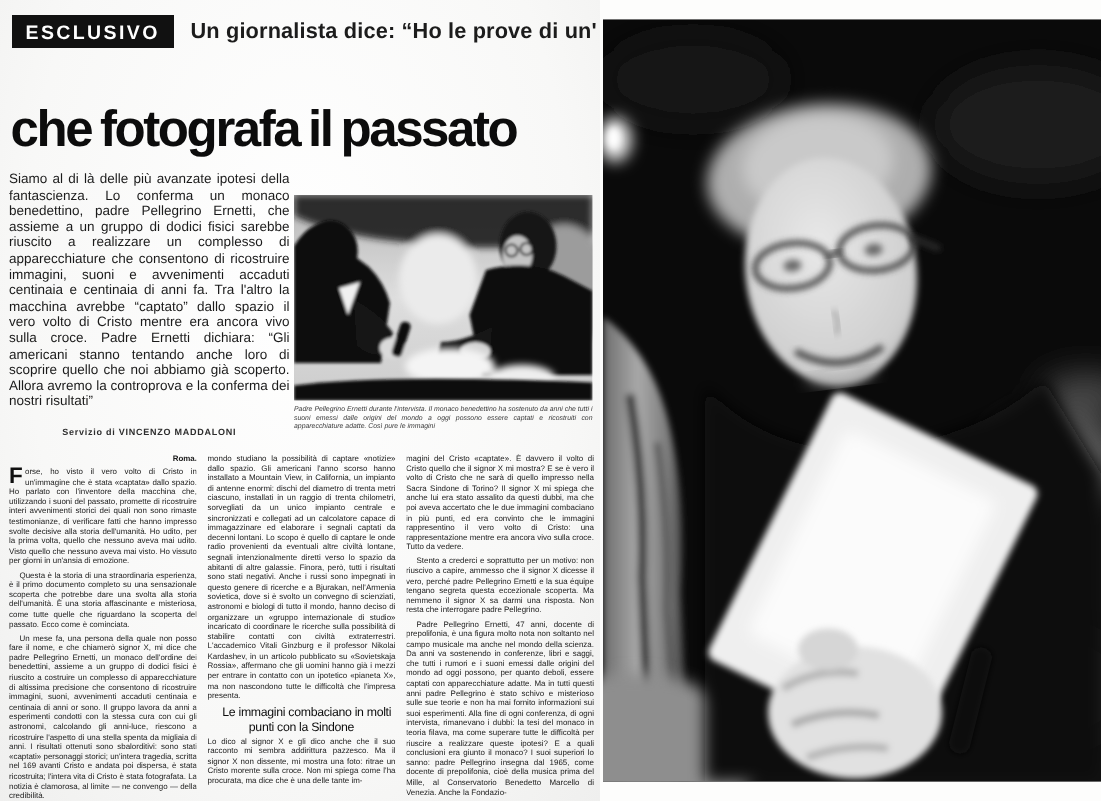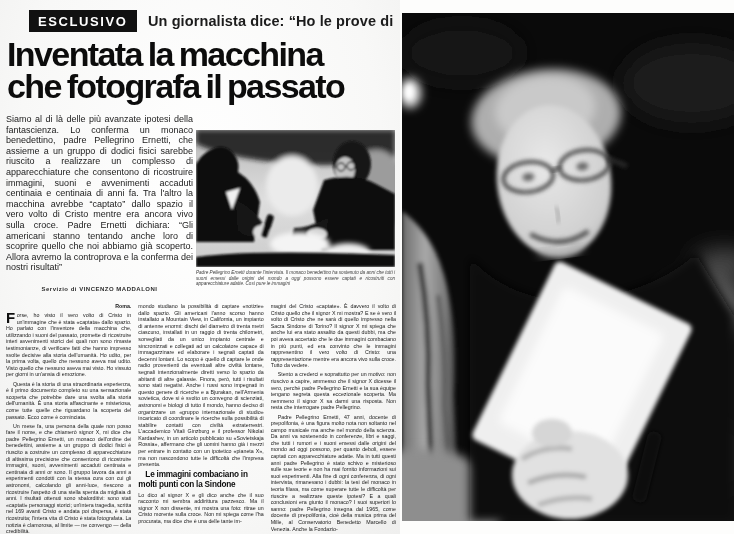--- a/index.html
+++ b/index.html
@@ -3,58 +3,58 @@
 <meta charset="utf-8">
 <style>
   html,body{margin:0;padding:0;background:#ffffff;}
   .canvas{position:relative;width:734px;height:534px;overflow:hidden;
     background:var(--page-bg,#fdfdfc);font-family:"Liberation Sans",sans-serif;}
   
   .article{position:absolute;left:0;top:0;width:400px;height:534px;
     background:radial-gradient(ellipse at 50% 35%, #ffffff 0%, #f8f8f7 65%, #efefee 100%);}
   .kicker-row{position:absolute;left:8px;top:10px;width:390px;height:22px;white-space:nowrap;overflow:hidden;}
   .badge{display:inline-block;background:var(--badge-bg,#111111);color:var(--badge-text,#ffffff);
-    font-weight:bold;font-size:13px;letter-spacing:1.6px;padding:4px 9px 3px 9px;vertical-align:middle;margin-left:21px;}
+    font-weight:bold;font-size:13px;letter-spacing:1.6px;padding:4px 9px 3px 9px;vertical-align:middle;}
   .kicker{display:inline-block;margin-left:7px;font-size:14.5px;font-weight:600;color:#1c1c1c;vertical-align:middle;letter-spacing:0.1px;}
   .headline{position:absolute;left:7px;top:38px;width:392px;margin:0;
     font-size:34px;line-height:32px;font-weight:800;letter-spacing:-1.6px;word-spacing:-2px;
     color:var(--headline-text,#0c0c0c);}
   .lede{position:absolute;left:6px;top:114px;width:187px;height:168px;overflow:hidden;
     font-size:9px;line-height:10.6px;font-weight:400;color:#1b1b1b;text-align:justify;}
   .byline{position:absolute;left:6px;top:286px;width:187px;text-align:center;
     font-size:6px;letter-spacing:0.5px;color:#2e2e2e;font-weight:600;}
   figure.interview{position:absolute;left:196px;top:130px;width:199px;margin:0;}
   figure.interview svg{display:block;width:199px;height:137px;}
   .caption{margin-top:3px;font-size:4.6px;line-height:5.7px;color:#3a3a3a;text-align:justify;font-style:italic;}
   
   .columns{position:absolute;left:6px;top:303px;width:390px;height:231px;display:flex;gap:7px;overflow:hidden;}
   .col{flex:1 1 0;overflow:hidden;font-size:5.3px;line-height:6.6px;color:#191919;text-align:justify;}
   .col p{margin:0 0 2.5px 0;text-indent:7px;}
   .col p.first{text-indent:0;}
   .dateline{text-align:right;font-weight:700;margin:0 2px 1.5px 0;}
   .dropcap{float:left;font-size:15px;line-height:12px;font-weight:800;margin:0 1.5px 0 0;color:#101010;}
-  .subhead{font-size:8.2px;line-height:9.4px;font-weight:700;letter-spacing:-0.2px;color:#0d0d0d;
-    margin:6px 0 4px 0;text-align:left;text-indent:0;}
+  .subhead{font-size:8.2px;line-height:9.4px;font-weight:400;letter-spacing:-0.2px;color:#0d0d0d;
+    margin:6px 0 4px 0;text-align:center;text-indent:0;}
   
   .photo{position:absolute;left:402px;top:13px;width:332px;height:508px;background:var(--photo-bg,#0a0a0a);overflow:hidden;}
   .photo svg{display:block;width:332px;height:508px;}
 </style>
 </head>
 <body>
 
 <div class="canvas">
 
   <div class="article">
 
     <div class="kicker-row">
       <span class="badge">ESCLUSIVO</span>
       <span class="kicker">Un giornalista dice: “Ho le prove di un'eccezionale</span>
     </div>
 
-    <h1 class="headline"><span>Inventata la macchina</span><br><span>che fotografa il passato</span></h1>
+    <h1 class="headline"><br><span>che fotografa il passato</span></h1>
 
     <div class="lede">Siamo al di là delle più avanzate ipotesi della fantascienza. Lo conferma un monaco benedettino, padre Pellegrino Ernetti, che assieme a un gruppo di dodici fisici sarebbe riuscito a realizzare un complesso di apparecchiature che consentono di ricostruire immagini, suoni e avvenimenti accaduti centinaia e centinaia di anni fa. Tra l'altro la macchina avrebbe “captato” dallo spazio il vero volto di Cristo mentre era ancora vivo sulla croce. Padre Ernetti dichiara: “Gli americani stanno tentando anche loro di scoprire quello che noi abbiamo già scoperto. Allora avremo la controprova e la conferma dei nostri risultati”</div>
 
     <div class="byline">Servizio di VINCENZO MADDALONI</div>
 
     <figure class="interview">
       <svg viewBox="0 0 199 137" aria-hidden="true">
         <defs>
           <filter id="b1" x="-30%" y="-30%" width="160%" height="160%">
               <feGaussianBlur stdDeviation="1.1"></feGaussianBlur>

